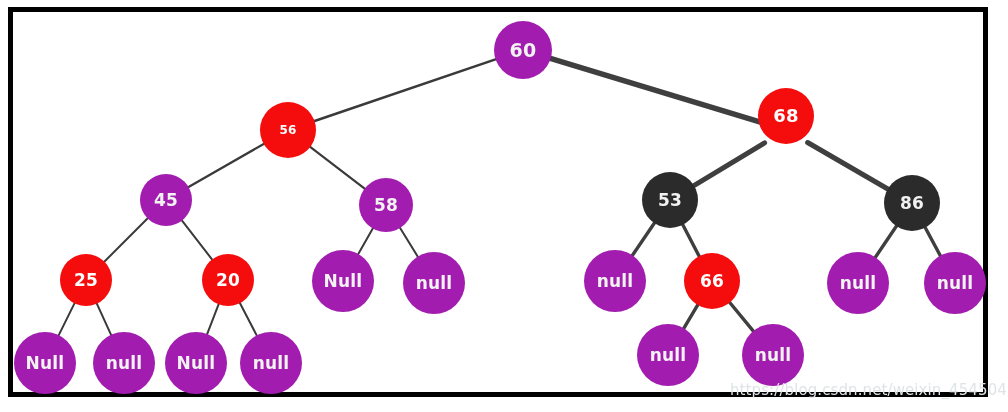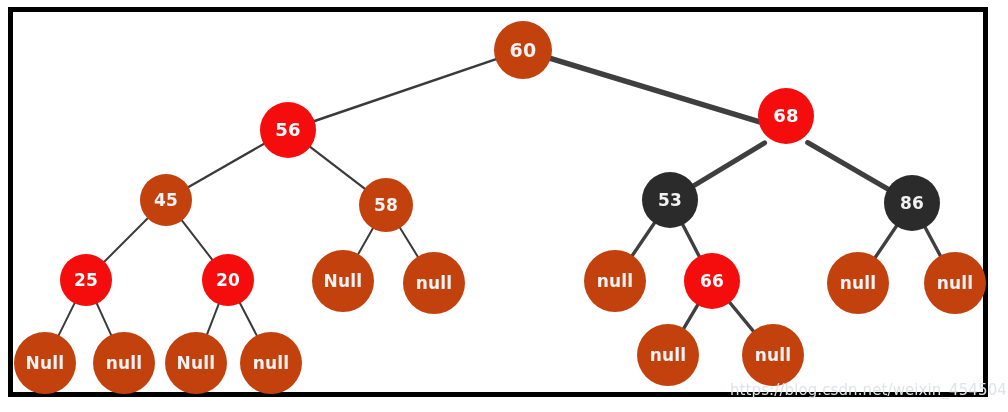--- a/index.html
+++ b/index.html
@@ -42,21 +42,21 @@
     border-radius: 50%;
     display: flex;
     align-items: center;
     justify-content: center;
     color: #f2f2f2;
     font-weight: 700;
     letter-spacing: 0.2px;
     line-height: 1;
     user-select: none;
   }
-  .node.black  { background: #c2410c; }
+  .node.black  { background: #a21caf; }
   .node.dark   { background: #2b2b2b; }
   .node.red    { background: #f50c0c; color: #ffffff; }
   .node .lbl { pointer-events: none; }
   #watermark {
     position: absolute;
     left: 730px;
     top: 381px;
     font-size: 15px;
     color: #dfe4e6;
     font-family: "DejaVu Sans", "Liberation Sans", sans-serif;
@@ -91,21 +91,21 @@
       <line x1="219.72615784254342" y1="301.460278095903" x2="206.0725034960341" y2="336.87444405716155" stroke="#3a3a3a" stroke-width="2" stroke-linecap="round"></line>
       <line x1="238.5801121532165" y1="300.42207694690626" x2="258.1198634656495" y2="338.1383411081141" stroke="#3a3a3a" stroke-width="2" stroke-linecap="round"></line>
       <line x1="699.2231151780712" y1="302.48839720051654" x2="682.3101110005603" y2="330.9329951354215" stroke="#3f3f3f" stroke-width="3.4" stroke-linecap="round"></line>
       <line x1="727.9018169707964" y1="300.29072878424483" x2="755.189964992708" y2="333.3943837616458" stroke="#3f3f3f" stroke-width="3.4" stroke-linecap="round"></line>
     </svg>
 
   <div id="nodes-layer">
       <div class="node black" style="left: 494px; top: 21px; width: 58px; height: 58px; font-size: 19px;">
         <span class="lbl">60</span>
       </div>
-      <div class="node red" style="left: 260px; top: 102px; width: 56px; height: 56px; font-size: 18px; text-align: right;">
+      <div class="node red" style="left: 260px; top: 102px; width: 56px; height: 56px; font-size: 12px; text-align: right;">
         <span class="lbl">56</span>
       </div>
       <div class="node red" style="left: 758px; top: 88px; width: 56px; height: 56px; font-size: 18px;">
         <span class="lbl">68</span>
       </div>
       <div class="node black" style="left: 140px; top: 174px; width: 52px; height: 52px; font-size: 17px;">
         <span class="lbl">45</span>
       </div>
       <div class="node black" style="left: 359px; top: 178px; width: 54px; height: 54px; font-size: 17px;">
         <span class="lbl">58</span>

